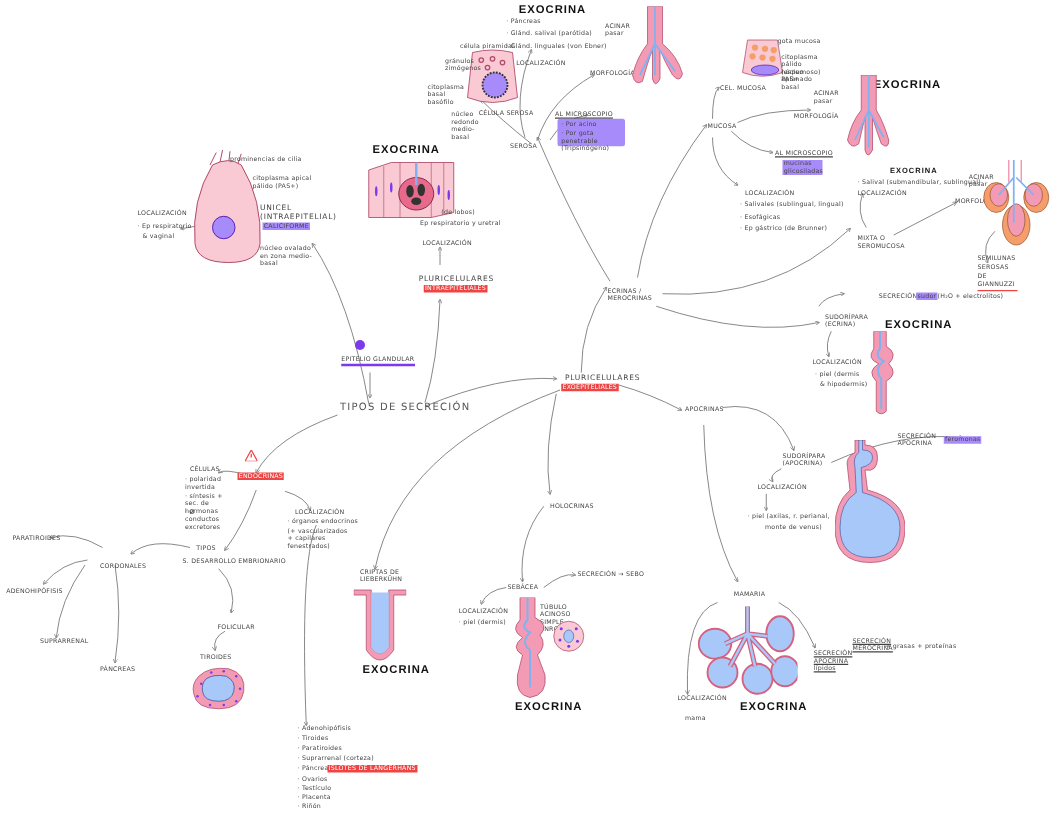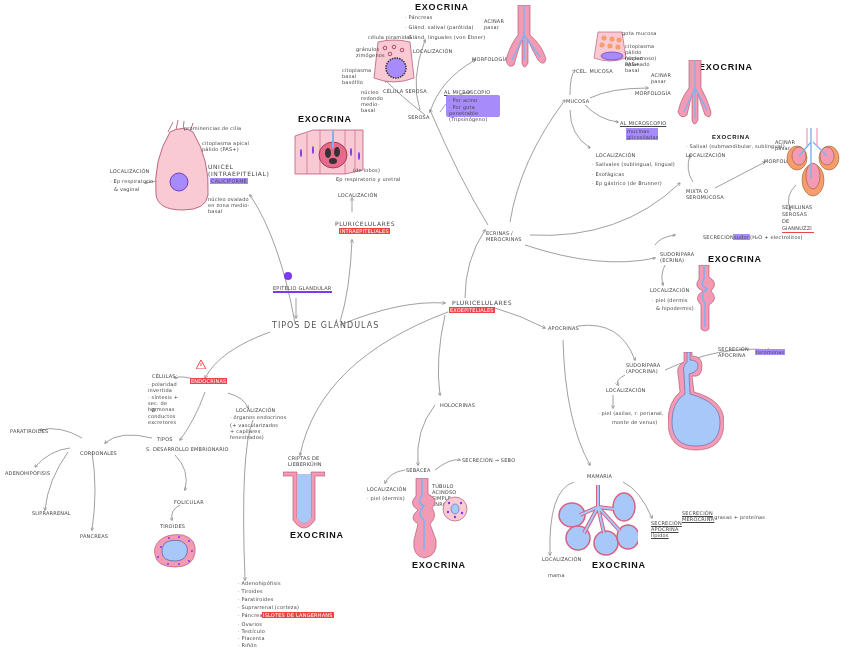--- a/index.html
+++ b/index.html
@@ -74,21 +74,21 @@
     <path d="M162,180 L145,183"></path>
     <path d="M352,212 L352,198"></path>
     <path d="M796,185 Q785,195 790,210"></path>
   </g>
 </svg>
 
 <div class="t" style="left:284px;top:272px;"><svg width="8" height="8">
       <circle cx="4" cy="4" r="4" fill="#7c3aed"></circle>
     </svg></div>
 <div class="t u-purple" style="left:273px;top:285px;">EPITELIO GLANDULAR</div>
-<div class="t title" style="left:272px;top:323px;">TIPOS DE GLÁNDULAS</div>
+<div class="t title" style="left:272px;top:323px;">TIPOS DE SECRECIÓN</div>
 
 <svg class="ill" style="left:148px;top:120px;" width="70" height="95">
   <path d="M20,12 L25,2 M28,10 L30,0 M35,10 L36,1 M42,12 L45,3" stroke="#b04a6a" stroke-width="0.8"></path>
   <path d="M22,12 Q35,5 45,12 Q62,40 60,75 Q58,90 35,90 Q10,90 8,75 Q5,40 22,12Z" fill="#f9c9d4" stroke="#b04a6a" stroke-width="0.8"></path>
   <circle cx="31" cy="62" r="9" fill="#a78bfa" stroke="#5b21b6" stroke-width="0.8"></circle>
 </svg>
 <div class="t" style="left:184px;top:125px;">prominencias de cilia</div>
 <div class="t" style="left:202px;top:140px;width:50px;white-space:normal;">citoplasma apical pálido (PAS+)</div>
 <div class="t" style="left:208px;top:196px;width:46px;white-space:normal;">núcleo ovalado en zona medio-basal</div>
 <div class="t tm" style="left:208px;top:163px;width:52px;white-space:normal;">UNICEL (INTRAEPITELIAL)</div>

